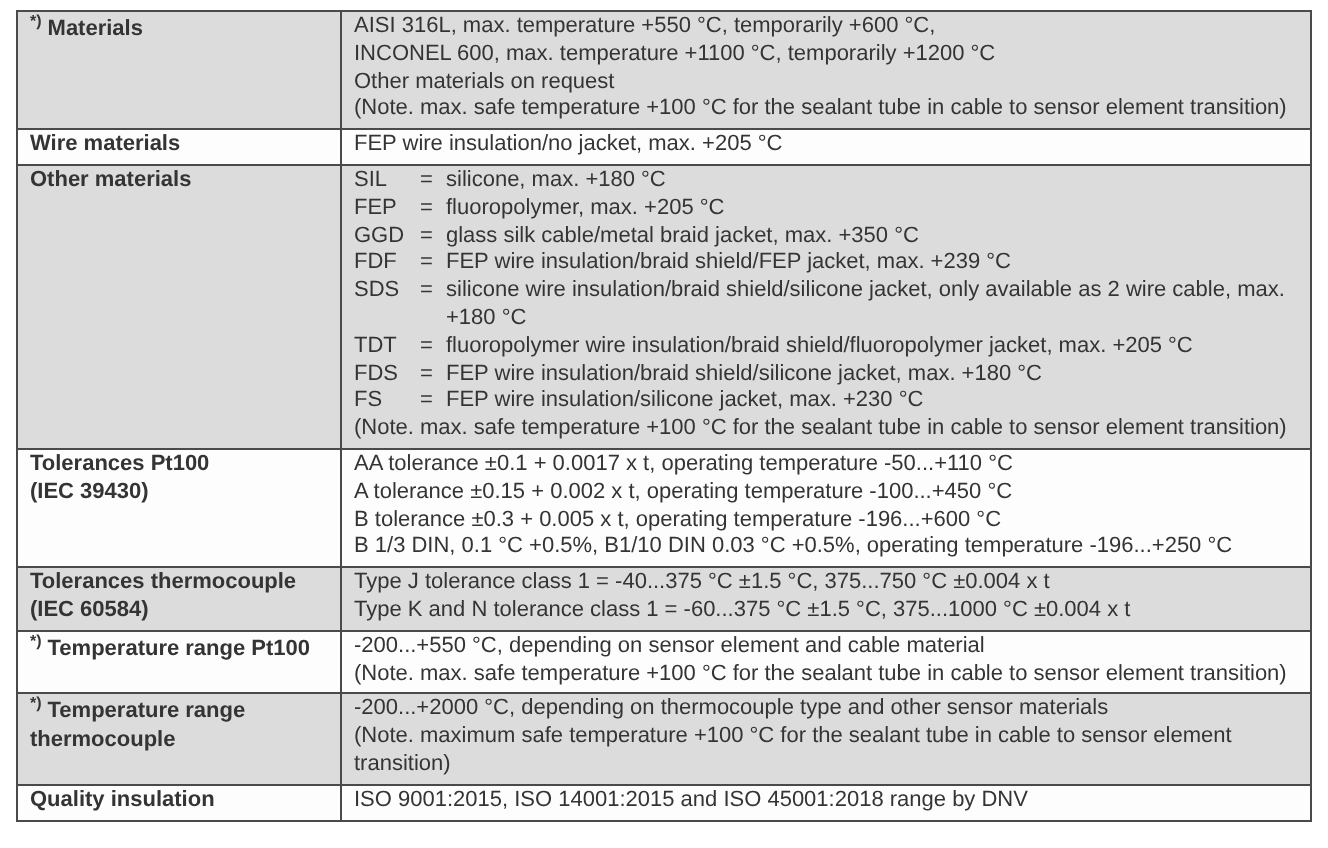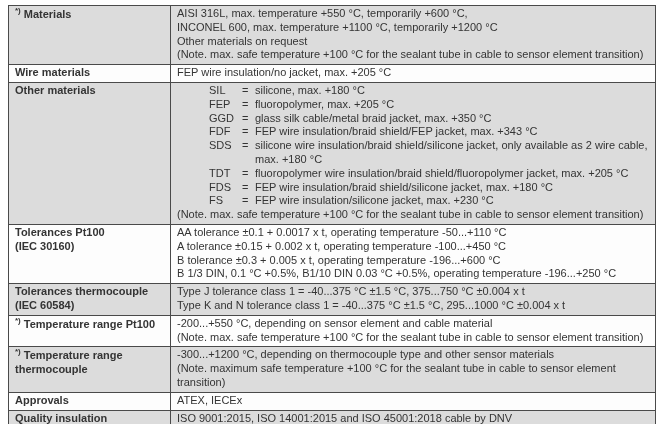--- a/index.html
+++ b/index.html
@@ -27,21 +27,21 @@
   .spec tr:nth-child(odd)  { background: #dcdcdc; }
   .spec tr:nth-child(even) { background: #fdfdfd; }
   sup.mk {
     font-size: 8px;
     line-height: 1;
     font-weight: 700;
     margin-right: 3px;
     vertical-align: super;
   }
   .kv { display: flex; }
-  .kv .abbr { flex: 0 0 33px; margin-left: 32px; }
+  .kv .abbr { flex: 0 0 33px; }
   .kv .eq   { flex: 0 0 13px; }
   .kv .desc { flex: 1 1 auto; }
 </style>
 </head>
 <body>
 
 <div class="sheet">
   <table class="spec">
     <colgroup>
         <col class="c1">
@@ -80,21 +80,21 @@
               <span class="desc">fluoropolymer, max. +205 °C</span>
             </div>
           <div class="line kv">
               <span class="abbr">GGD</span>
               <span class="eq">=</span>
               <span class="desc">glass silk cable/metal braid jacket, max. +350 °C</span>
             </div>
           <div class="line kv">
               <span class="abbr">FDF</span>
               <span class="eq">=</span>
-              <span class="desc">FEP wire insulation/braid shield/FEP jacket, max. +343 °C</span>
+              <span class="desc">FEP wire insulation/braid shield/FEP jacket, max. +239 °C</span>
             </div>
           <div class="line kv">
               <span class="abbr">SDS</span>
               <span class="eq">=</span>
               <span class="desc">silicone wire insulation/braid shield/silicone jacket, only available as 2 wire cable, max. +180 °C</span>
             </div>
           <div class="line kv">
               <span class="abbr">TDT</span>
               <span class="eq">=</span>
               <span class="desc">fluoropolymer wire insulation/braid shield/fluoropolymer jacket, max. +205 °C</span>
@@ -107,62 +107,56 @@
           <div class="line kv">
               <span class="abbr">FS</span>
               <span class="eq">=</span>
               <span class="desc">FEP wire insulation/silicone jacket, max. +230 °C</span>
             </div>
           <div class="line">(Note. max. safe temperature +100 °C for the sealant tube in cable to sensor element transition)</div>
         </td>
       </tr>
 
       <tr>
-        <th><span>Tolerances Pt100</span><br><span>(IEC 30160)</span></th>
+        <th><span>Tolerances Pt100</span><br><span>(IEC 39430)</span></th>
         <td>
           <div class="line">AA tolerance ±0.1 + 0.0017 x t, operating temperature -50...+110 °C</div>
           <div class="line">A tolerance ±0.15 + 0.002 x t, operating temperature -100...+450 °C</div>
           <div class="line">B tolerance ±0.3 + 0.005 x t, operating temperature -196...+600 °C</div>
           <div class="line">B 1/3 DIN, 0.1 °C +0.5%, B1/10 DIN 0.03 °C +0.5%, operating temperature -196...+250 °C</div>
         </td>
       </tr>
 
       <tr>
         <th><span>Tolerances thermocouple</span><br><span>(IEC 60584)</span></th>
         <td>
           <div class="line">Type J tolerance class 1 = -40...375 °C ±1.5 °C, 375...750 °C ±0.004 x t</div>
-          <div class="line">Type K and N tolerance class 1 = -40...375 °C ±1.5 °C, 295...1000 °C ±0.004 x t</div>
+          <div class="line">Type K and N tolerance class 1 = -60...375 °C ±1.5 °C, 375...1000 °C ±0.004 x t</div>
         </td>
       </tr>
 
       <tr>
         <th><sup class="mk">*)</sup><span>Temperature range Pt100</span></th>
         <td>
           <div class="line">-200...+550 °C, depending on sensor element and cable material</div>
           <div class="line">(Note. max. safe temperature +100 °C for the sealant tube in cable to sensor element transition)</div>
         </td>
       </tr>
 
       <tr>
         <th><sup class="mk">*)</sup><span>Temperature range thermocouple</span></th>
         <td>
-          <div class="line">-300...+1200 °C, depending on thermocouple type and other sensor materials</div>
+          <div class="line">-200...+2000 °C, depending on thermocouple type and other sensor materials</div>
           <div class="line">(Note. maximum safe temperature +100 °C for the sealant tube in cable to sensor element transition)</div>
         </td>
       </tr>
 
-      <tr>
-        <th><span>Approvals</span></th>
-        <td>
-          <div class="line">ATEX, IECEx</div>
-        </td>
-      </tr>
 
       <tr>
         <th><span>Quality insulation</span></th>
         <td>
-          <div class="line">ISO 9001:2015, ISO 14001:2015 and ISO 45001:2018 cable by DNV</div>
+          <div class="line">ISO 9001:2015, ISO 14001:2015 and ISO 45001:2018 range by DNV</div>
         </td>
       </tr>
 
     </tbody>
   </table>
 </div>
 
 </body></html>

